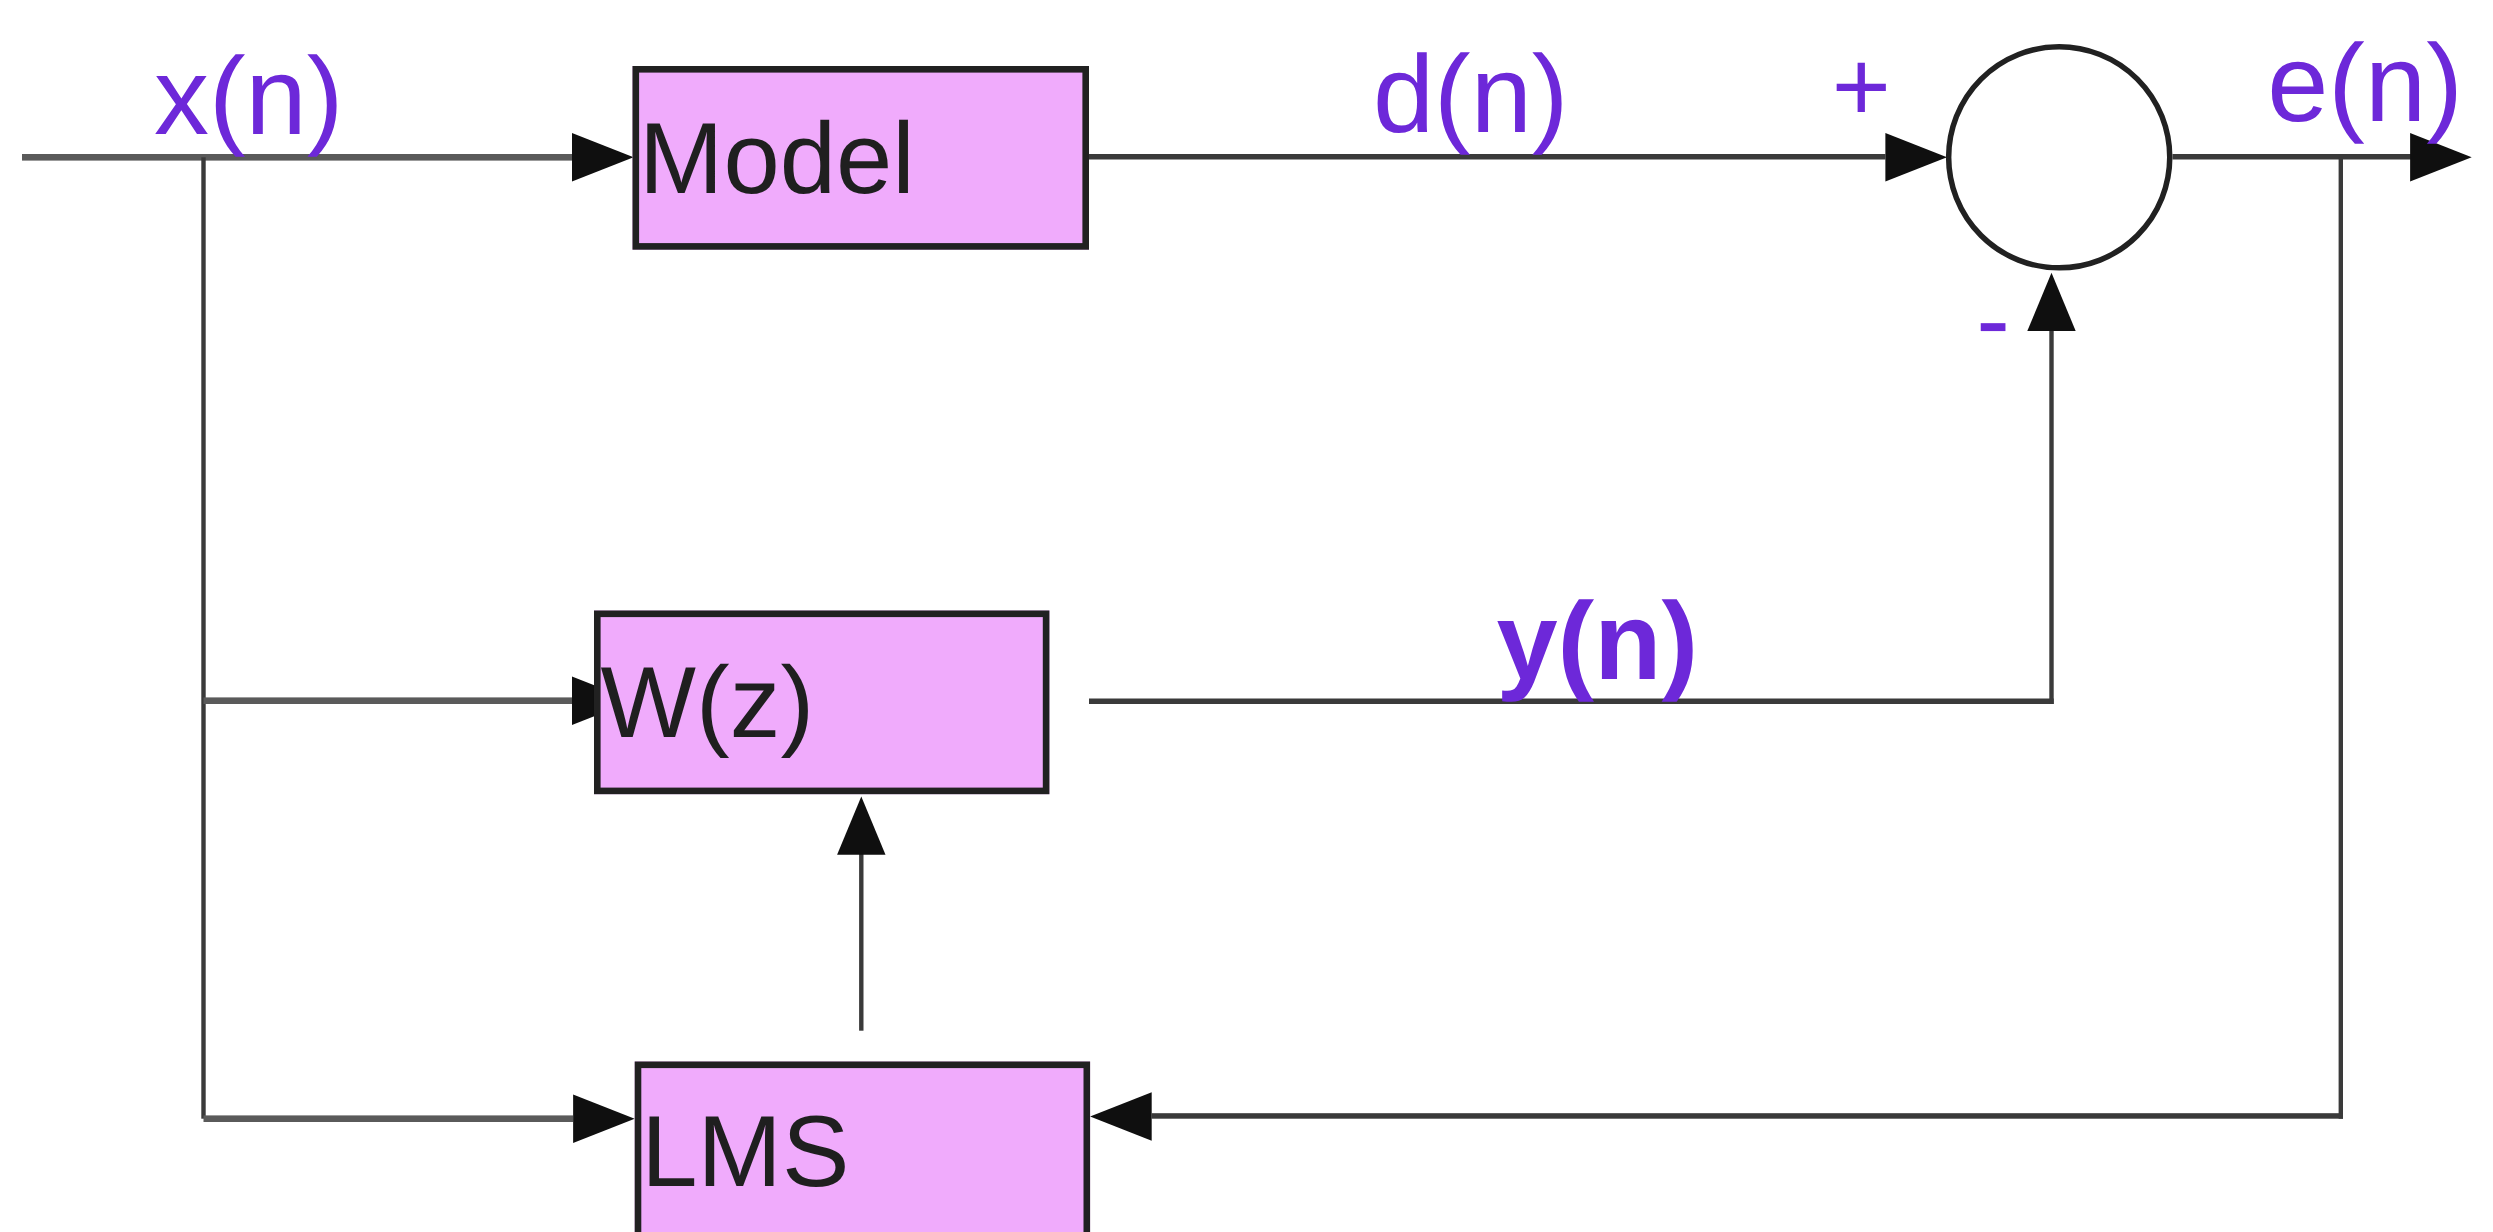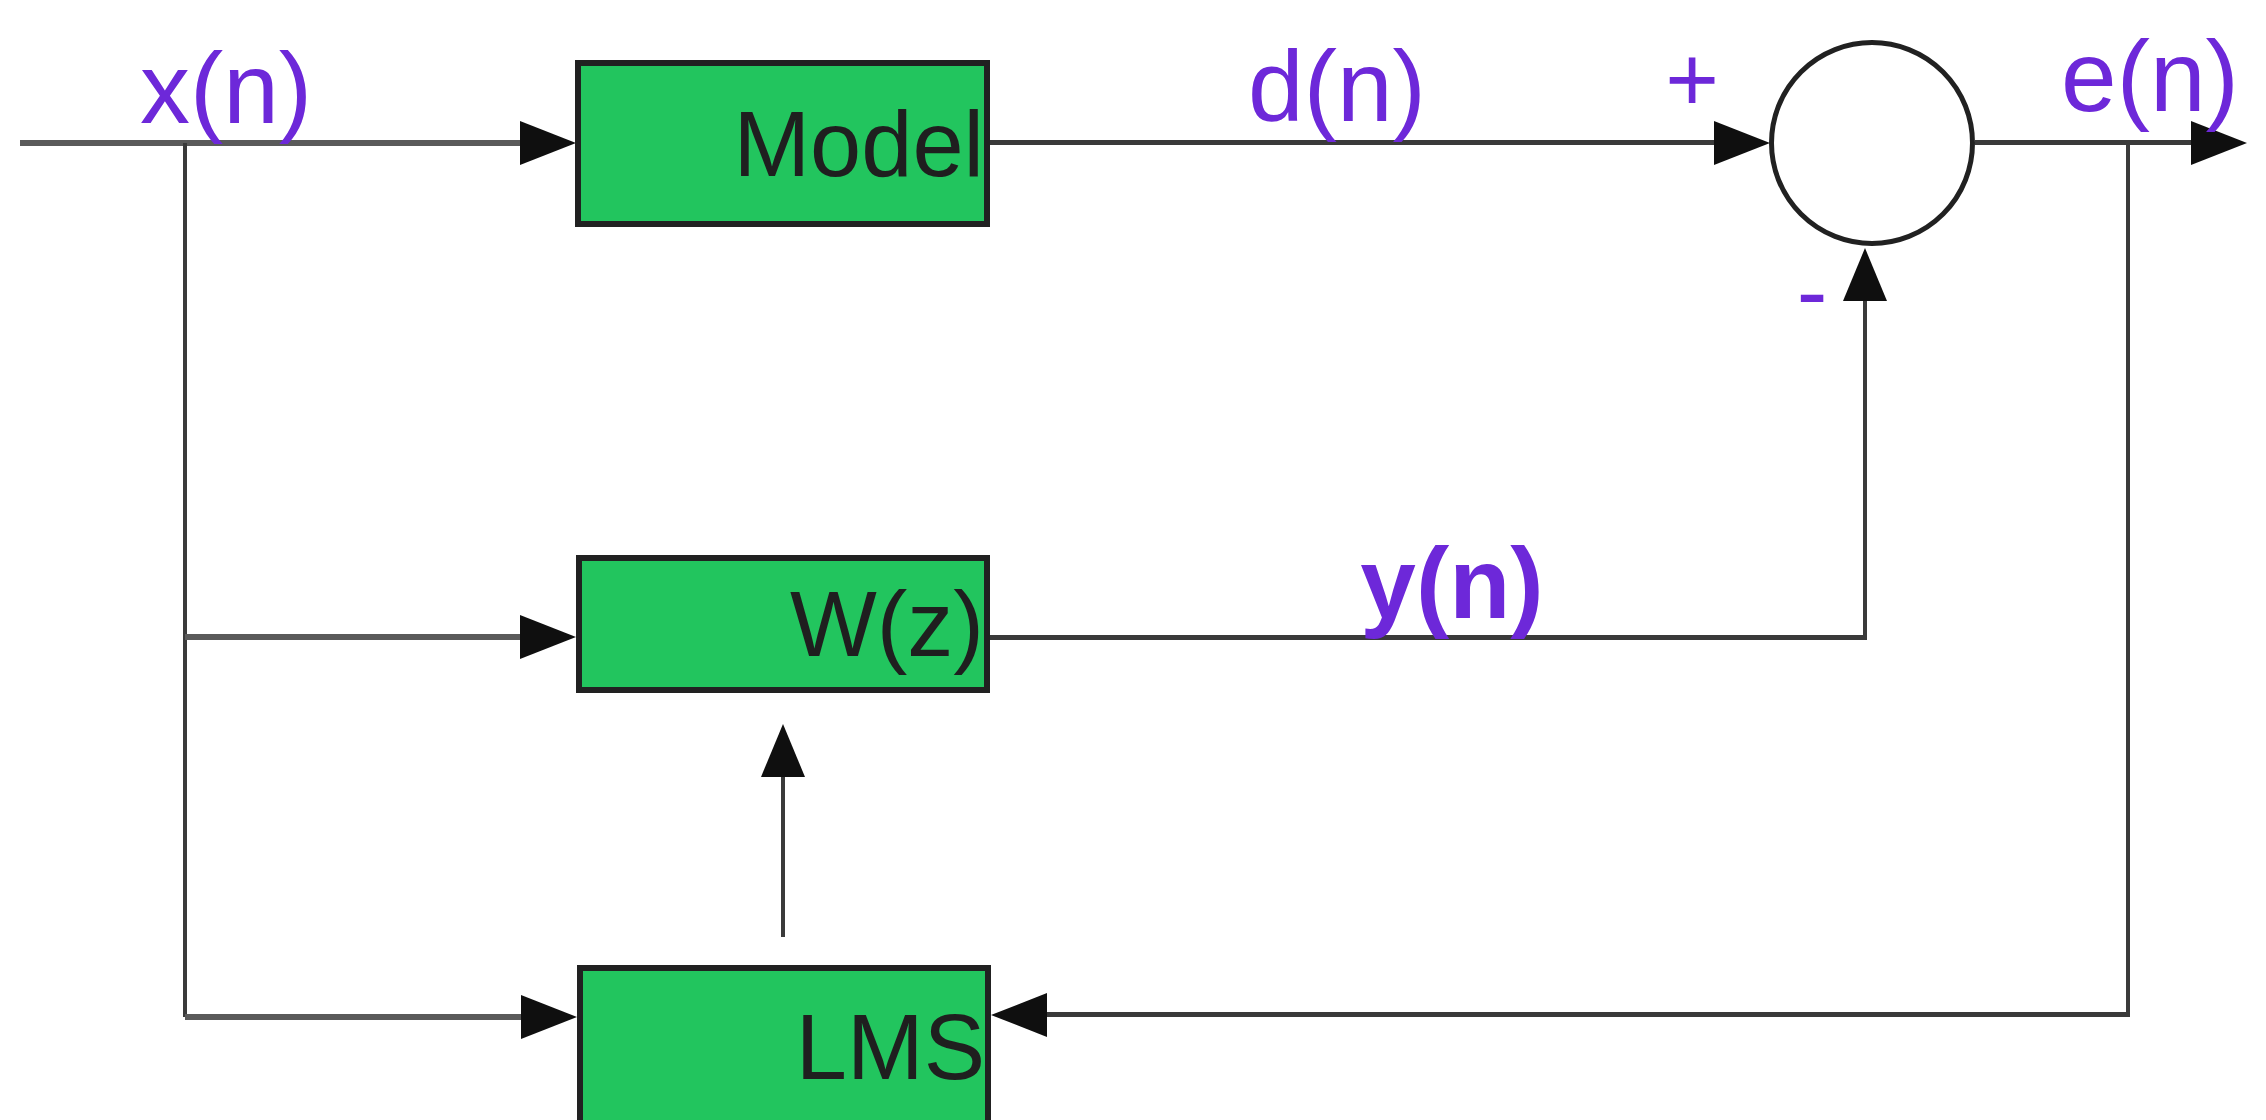--- a/index.html
+++ b/index.html
@@ -35,24 +35,24 @@
   .arrow-u {
     border-left: 22px solid transparent;
     border-right: 22px solid transparent;
     border-bottom: 53px solid #0f0f0f;
   }
   
   .block {
     position: absolute;
     box-sizing: border-box;
     border: 6px solid #212121;
-    background: #22c55e;
+    background: #f0abfc;
     display: flex;
     align-items: center;
-    justify-content: flex-end;
+    justify-content: flex-start;
     font-size: 92px;
     line-height: 1;
     color: #1f1f1f;
   }
   
   .sum-circle {
     position: absolute;
     box-sizing: border-box;
     border: 5px solid #212121;
     border-radius: 50%;
@@ -102,21 +102,21 @@
   <div class="lbl sign" style="left:1812px; top:291px;">-</div>
 
   <div class="hline line-thin" style="left:1975px; top:140px; width:218px; height:5px;"></div>
   <div class="arrow arrow-r" style="left:2191px; top:121px;"></div>
   <div class="lbl" style="left:2150px; top:76px;">e(n)</div>
 
   <div class="vline line-thin" style="left:2126px; top:143px; width:4px; height:874px;"></div>
   <div class="hline line-thin" style="left:1047px; top:1012px; width:1083px; height:5px;"></div>
   <div class="arrow arrow-l" style="left:991px; top:993px;"></div>
 
-  <div class="block" style="left:576px; top:555px; width:414px; height:138px;">
+  <div class="block" style="left:540px; top:555px; width:414px; height:167px;">
     <span>W(z)</span>
   </div>
 
   <div class="hline line-thin" style="left:990px; top:635px; width:877px; height:5px;"></div>
   <div class="vline line-thin" style="left:1863px; top:299px; width:4px; height:341px;"></div>
   <div class="arrow arrow-u" style="left:1843px; top:248px;"></div>
   <div class="lbl" style="left:1452px; top:583px;font-weight:bold;">y(n)</div>
 
   <div class="block" style="left:577px; top:937px; width:414px; height:163px;margin-top:28px;">
     <span>LMS</span>

